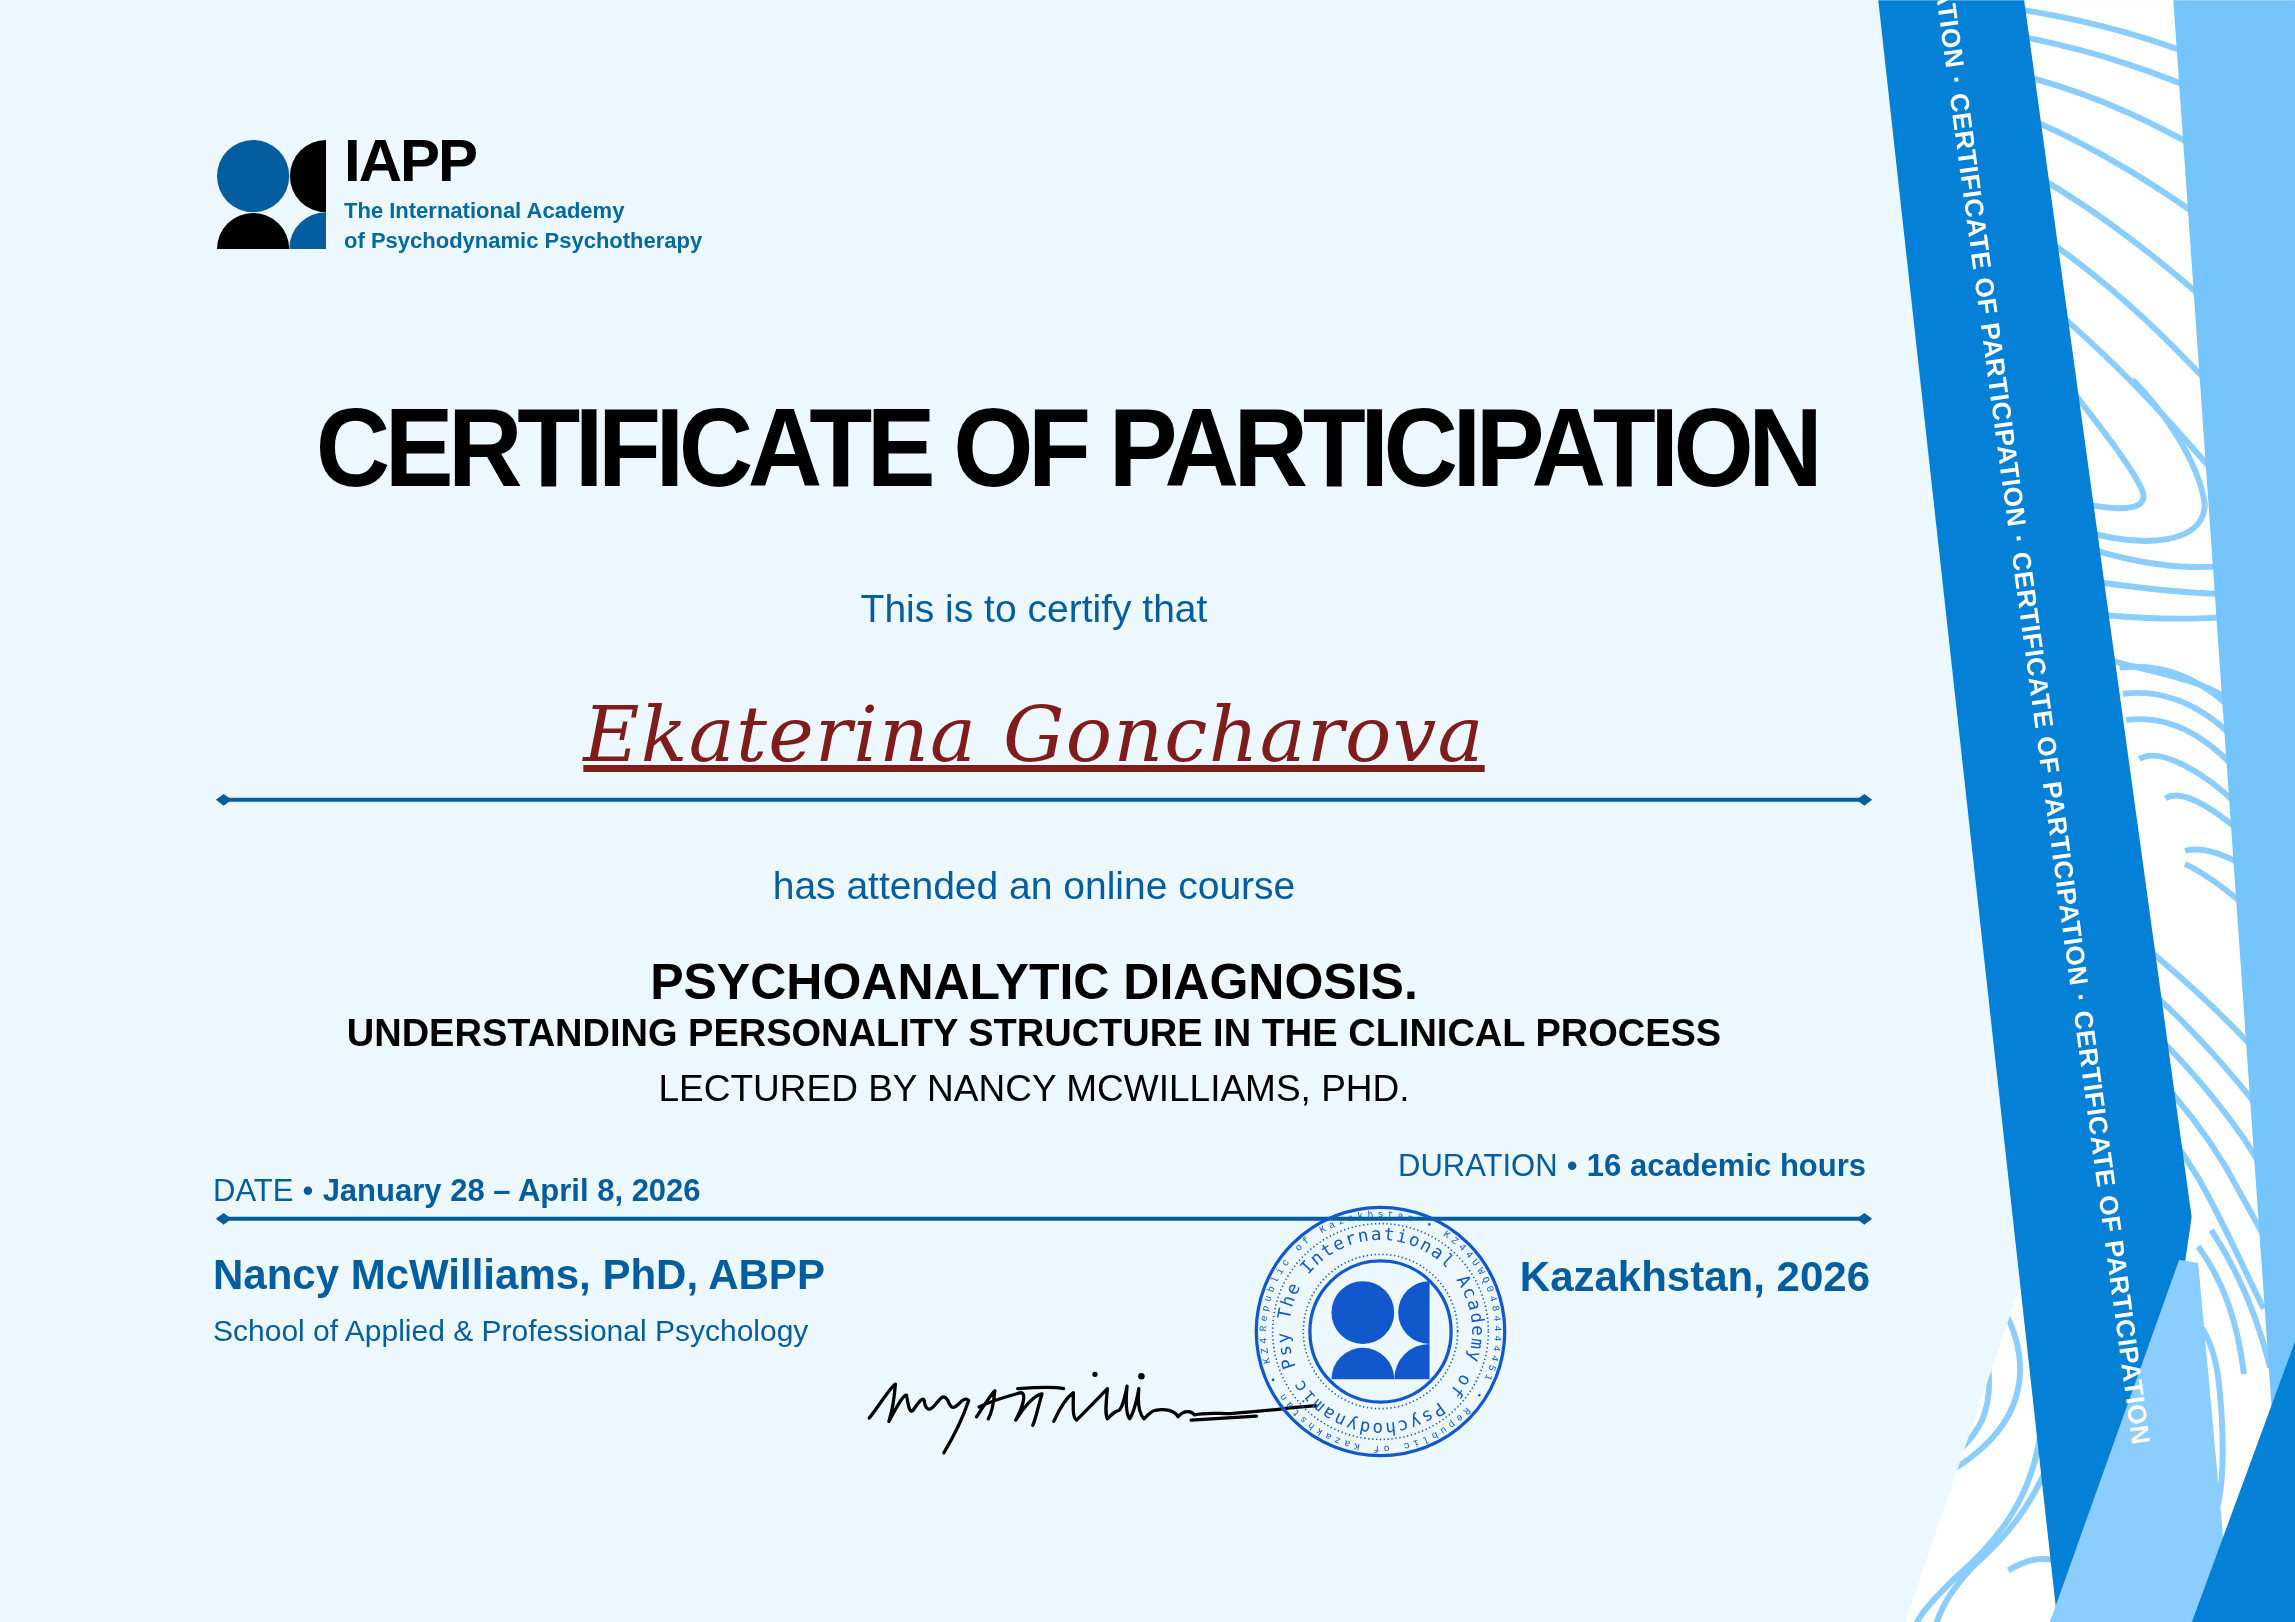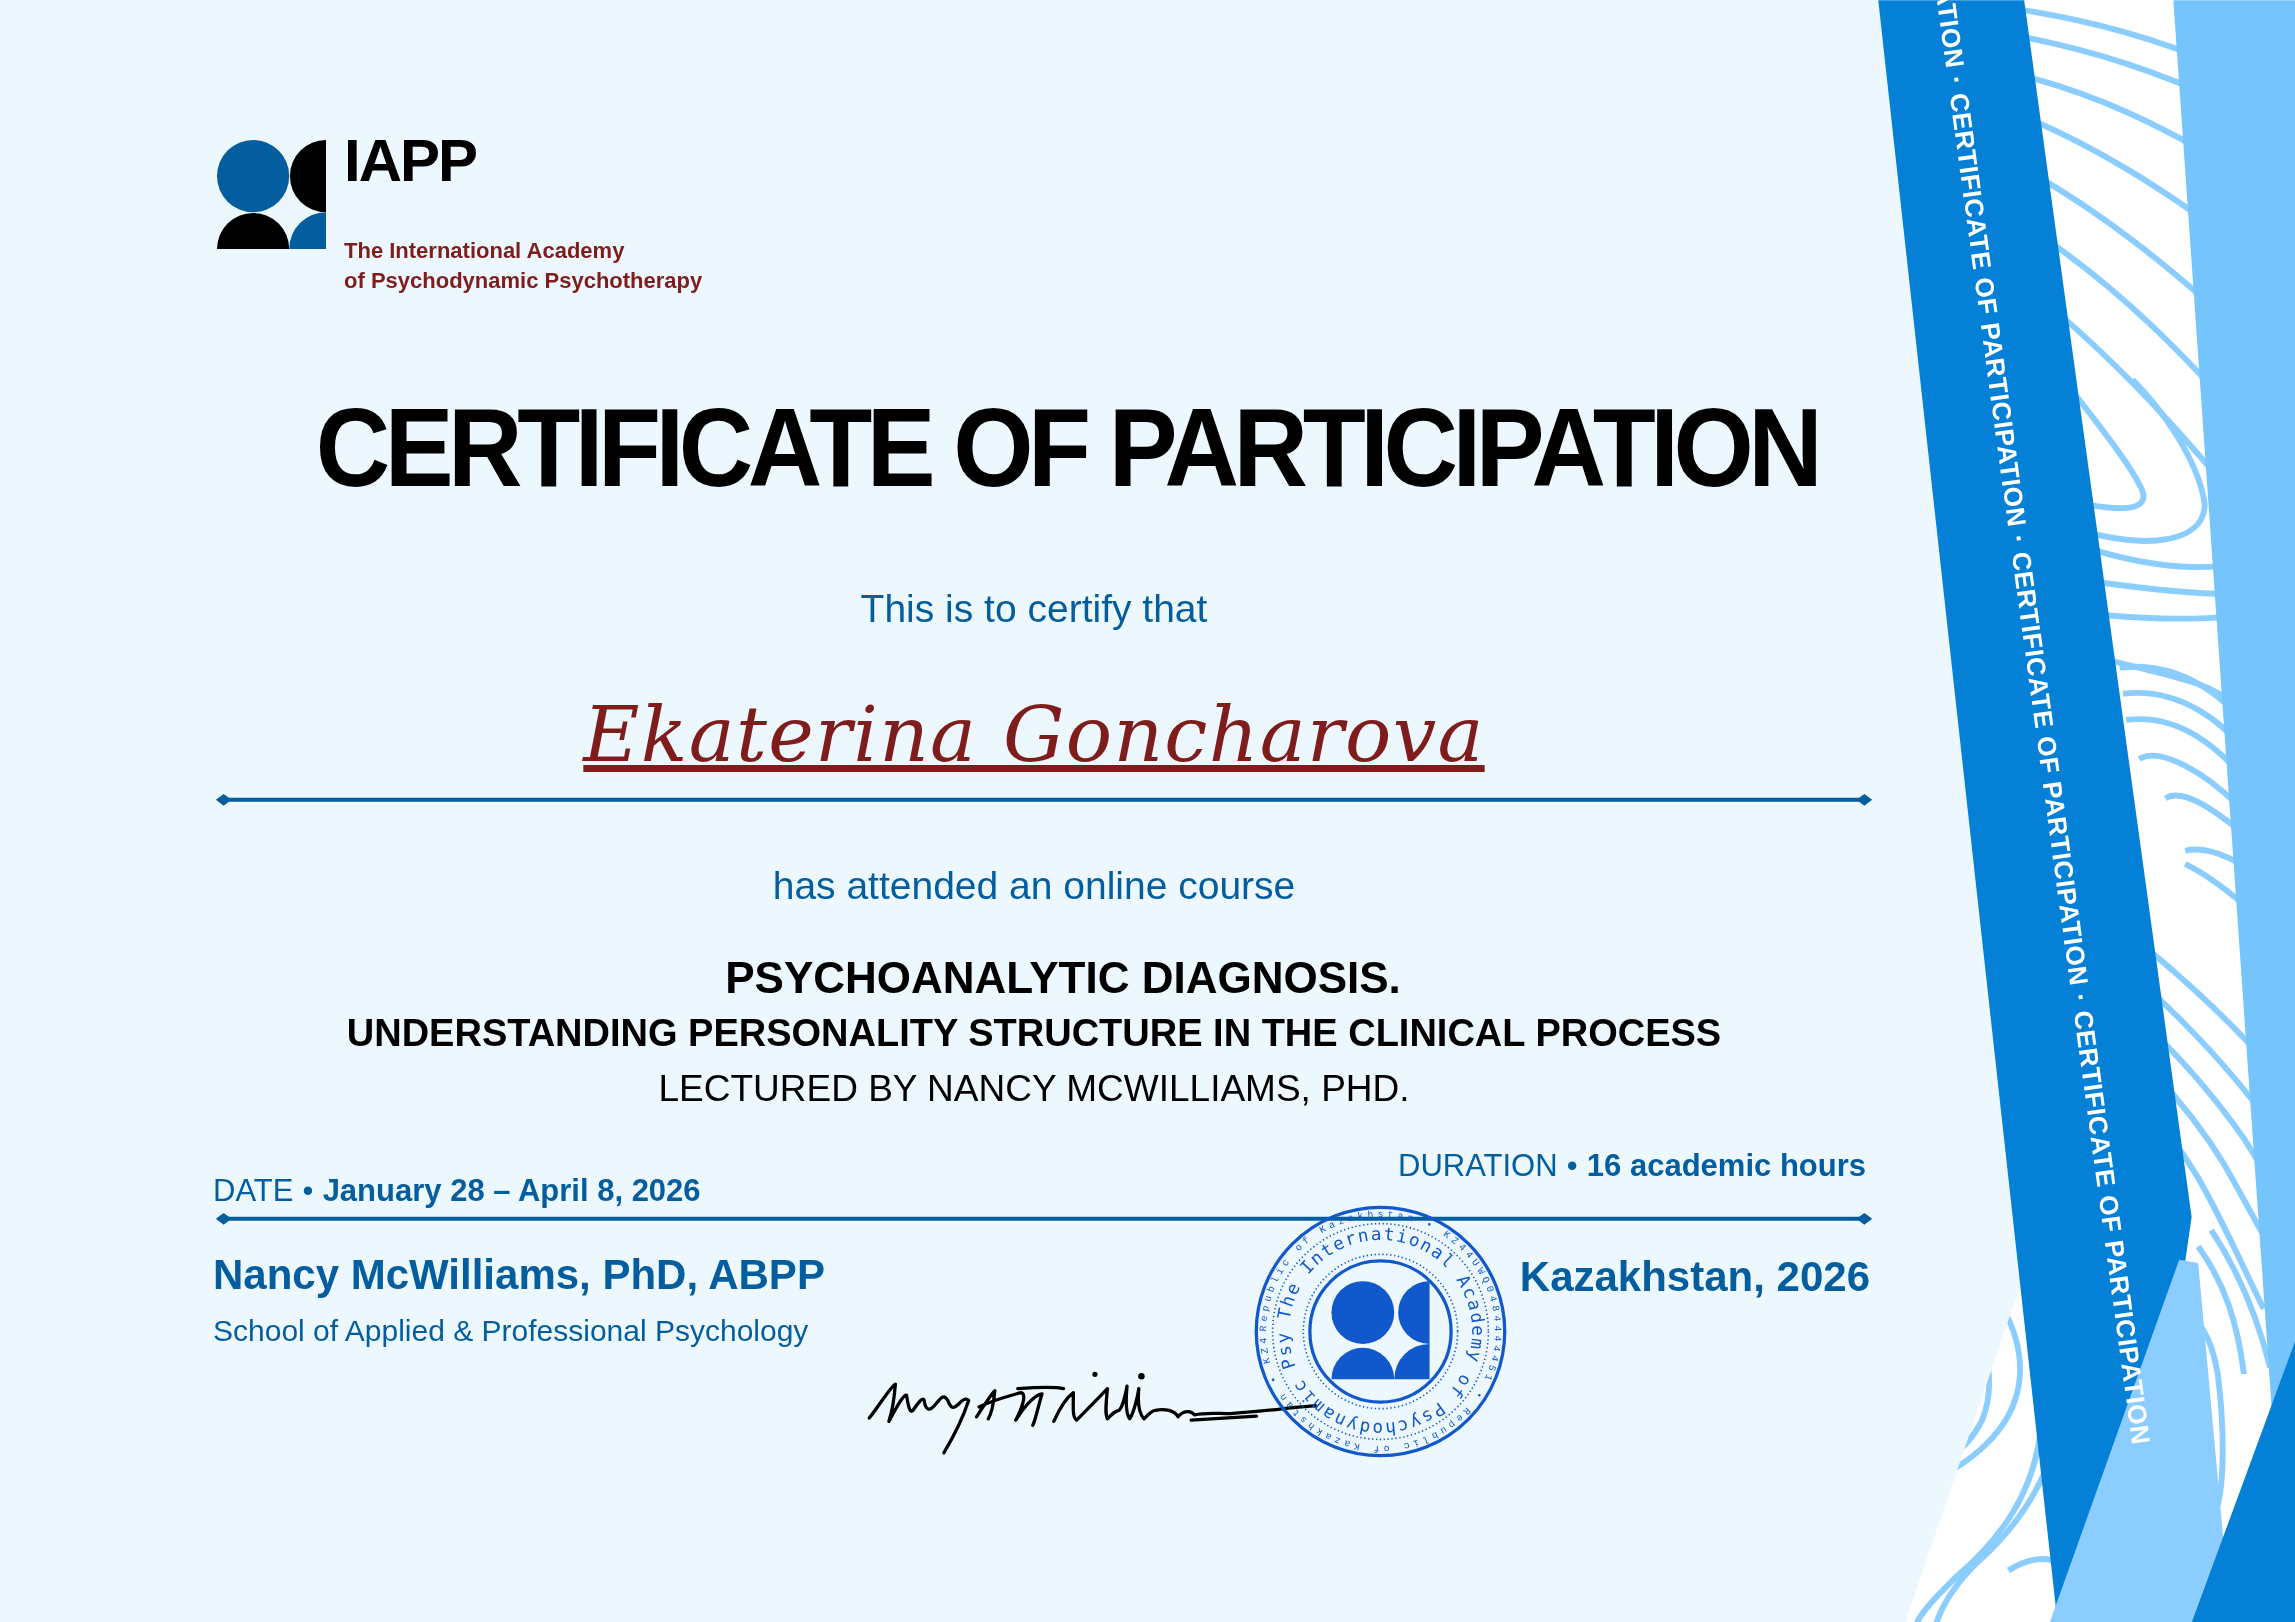--- a/index.html
+++ b/index.html
@@ -4,31 +4,31 @@
 <style>
   html, body { margin:0; padding:0; }
   body { width:2295px; height:1623px; overflow:hidden; background:#EDF8FE; position:relative;
          font-family:"Liberation Sans", sans-serif; }
   .abs { position:absolute; }
   #deco { position:absolute; left:0; top:0; width:2295px; height:1623px; }
 
   
   #logo-mark { left:217px; top:140px; width:109px; height:109px; }
   #logo-acronym { left:344px; top:131px; font-size:60px; font-weight:700; color:#000; letter-spacing:-2px; line-height:1; }
-  #logo-name { left:344px; top:196px; font-size:22px; font-weight:700; color:#7f1d1d; line-height:30px;margin-top:40px; }
+  #logo-name { left:344px; top:196px; font-size:22px; font-weight:700; color:#0369a1; line-height:30px; }
 
   #title { left:0; width:2133px; top:393px; text-align:center; font-size:111px; font-weight:700; color:#000;
            letter-spacing:-5.9px; line-height:1; transform:scaleX(0.93); transform-origin:1067px 0; }
 
   .blue-text { color:#035D9F; }
   #certify { left:0; width:2068px; top:587px; text-align:center; font-size:39px; }
   #recipient { left:0; width:2068px; top:690px; text-align:center; font-size:77px; font-style:italic;
                font-family:"DejaVu Serif", serif; color:#7f1d1d; letter-spacing:1.3px;text-decoration:underline; }
   #attended { left:0; width:2068px; top:864px; text-align:center; font-size:39px; }
-  #course-line1 { left:0; width:2068px; top:953px; text-align:center; font-size:44px; font-weight:700; color:#000;padding-left:29px; }
+  #course-line1 { left:0; width:2068px; top:953px; text-align:center; font-size:50px; font-weight:700; color:#000; }
   #course-line2 { left:0; width:2068px; top:1012px; text-align:center; font-size:38px; font-weight:700; color:#000; }
   #lecturer { left:0; width:2068px; top:1068px; text-align:center; font-size:37px; color:#000; }
 
   #date-row { left:213px; top:1148px; font-size:31px;margin-top:25px; }
   #duration-row { right:429px; top:1148px; font-size:31px; text-align:right; }
   .lbl { font-weight:400; }
   .val { font-weight:700; }
   .sep { margin:0 9.2px; }
 
   #sig-name { left:213px; top:1251px; font-size:42px; font-weight:700; }

